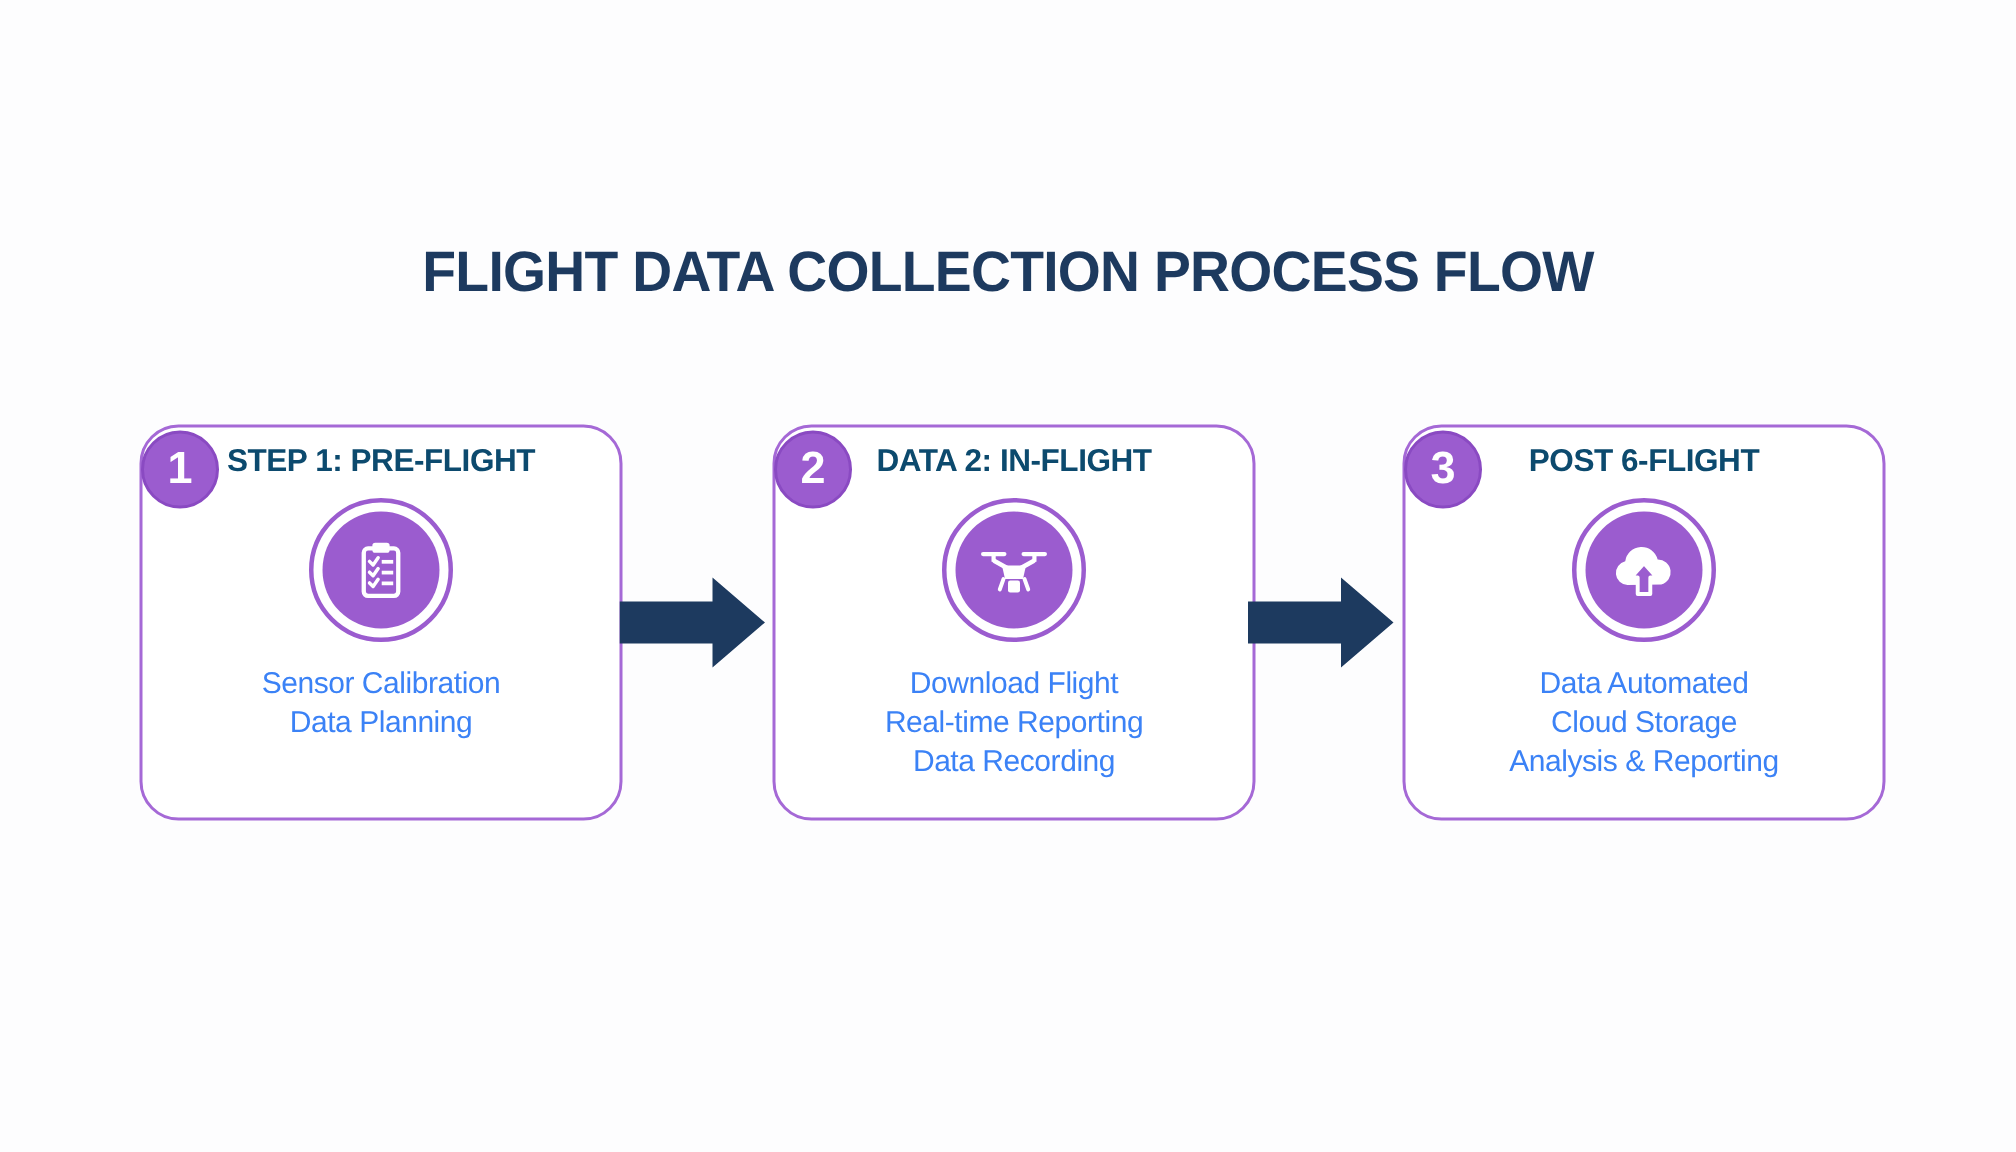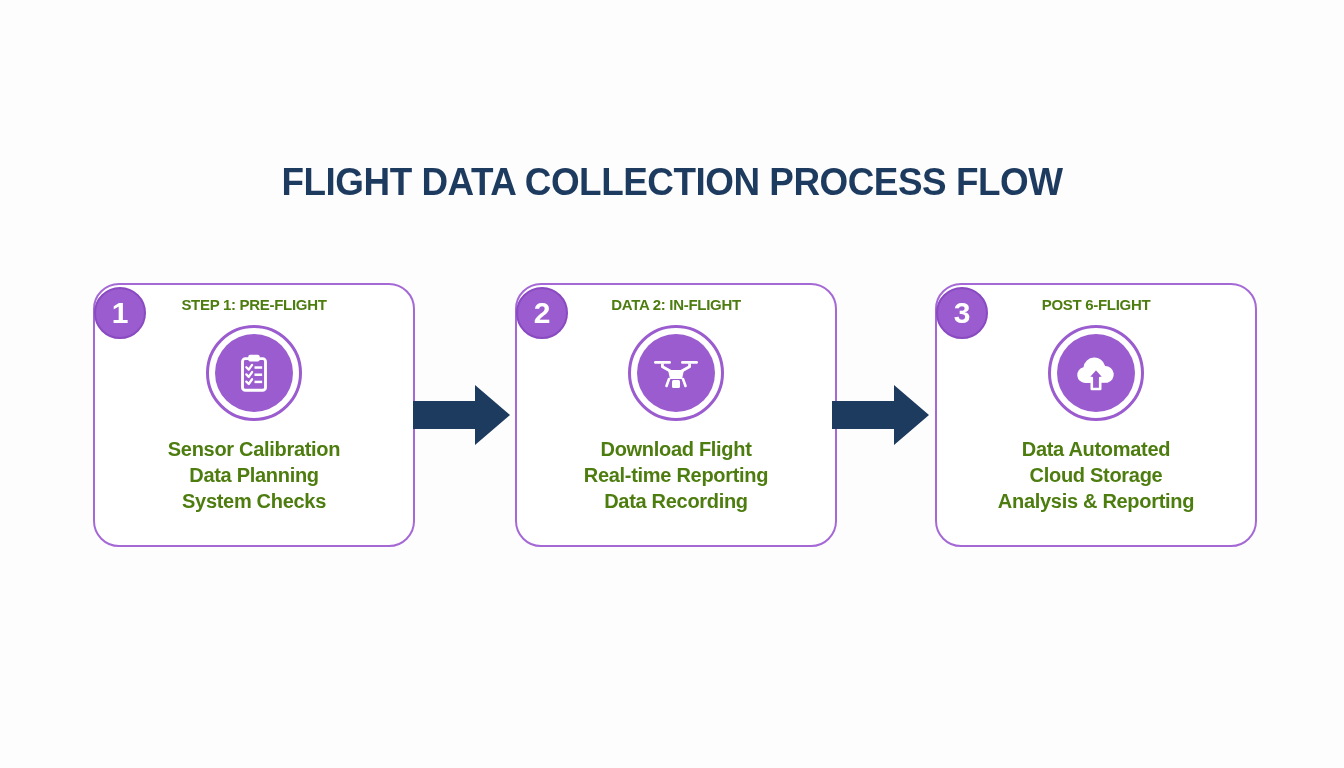--- a/index.html
+++ b/index.html
@@ -51,24 +51,24 @@
     font-size: 30px;
     font-weight: 700;
     display: flex;
     align-items: center;
     justify-content: center;
   }
 
   .step-header {
     margin-top: 11px;
     text-align: center;
-    font-size: 15px;
+    font-size: 21px;
     font-weight: 700;
     letter-spacing: -0.3px;
-    color: #4d7c0f;
+    color: #0c4a6e;
   }
 
   .icon-ring {
     width: 96px;
     height: 96px;
     margin: 12px auto 0 auto;
     border: 3px solid #9b5ccf;
     border-radius: 50%;
     display: flex;
     align-items: center;
@@ -85,24 +85,24 @@
     justify-content: center;
   }
 
   .step-items {
     margin-top: 15px;
     text-align: center;
     list-style: none;
   }
   .step-items li {
     font-size: 20px;
-    font-weight: 700;
+    font-weight: 400;
     letter-spacing: -0.3px;
     line-height: 26px;
-    color: #4d7c0f;
+    color: #3b82f6;
   }
 
   .flow-arrow {
     position: absolute;
     top: 383px;
     width: 99px;
     height: 64px;
   }
   .arrow-1 { left: 413px; }
   .arrow-2 { left: 832px; }
@@ -127,21 +127,20 @@
           <polyline points="16,25.5 18.5,28 22,23" fill="none" stroke="#ffffff" stroke-width="2.4" stroke-linecap="round" stroke-linejoin="round"></polyline>
           <rect x="24.5" y="24.5" width="8" height="2.6" fill="#ffffff"></rect>
           <polyline points="16,33 18.5,35.5 22,30.5" fill="none" stroke="#ffffff" stroke-width="2.4" stroke-linecap="round" stroke-linejoin="round"></polyline>
           <rect x="24.5" y="32" width="8" height="2.6" fill="#ffffff"></rect>
         </svg>
       </div>
     </div>
     <ul class="step-items">
       <li>Sensor Calibration</li>
       <li>Data Planning</li>
-      <li>System Checks</li>
     </ul>
   </section>
 
   <svg class="flow-arrow arrow-1" viewBox="0 0 99 64">
     <polygon points="0,18 62,18 62,2 97,32 62,62 62,46 0,46" fill="#1d3a5f"></polygon>
   </svg>
 
   <section class="step-card card-2">
     <div class="step-badge">2</div>
     <div class="step-header">DATA 2: IN-FLIGHT</div>

